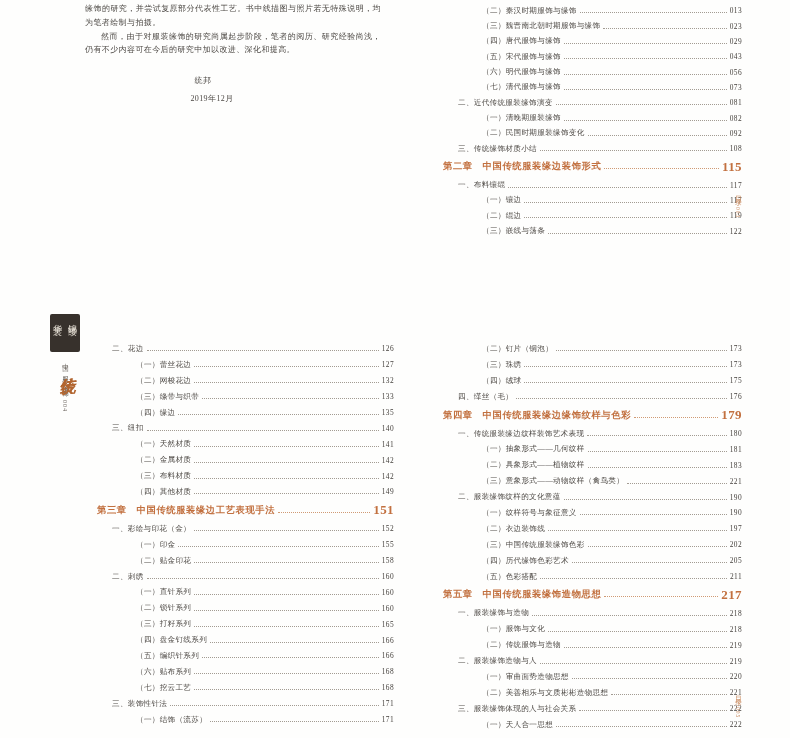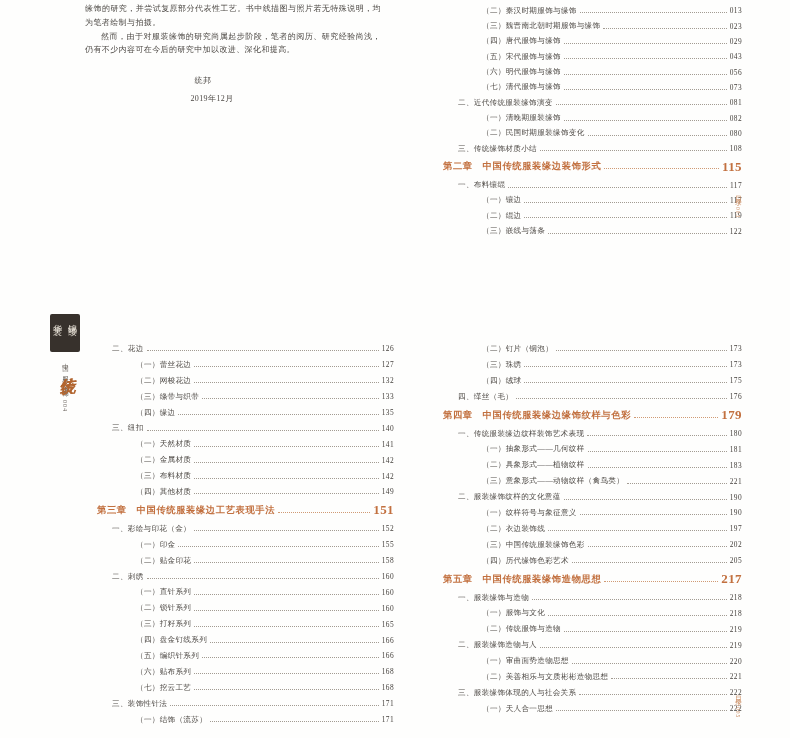--- a/index.html
+++ b/index.html
@@ -97,21 +97,21 @@
         <span class="pg">081</span>
       </div>
       <div class="row lv2">
         <span class="lab">（一）清晚期服装缘饰</span>
         <span class="leader"></span>
         <span class="pg">082</span>
       </div>
       <div class="row lv2">
         <span class="lab">（二）民国时期服装缘饰变化</span>
         <span class="leader"></span>
-        <span class="pg">080</span>
+        <span class="pg">092</span>
       </div>
       <div class="row lv1">
         <span class="lab">三、传统缘饰材质小结</span>
         <span class="leader"></span>
         <span class="pg">108</span>
       </div>
       <div class="row lv0">
         <span class="lab">第二章　中国传统服装缘边装饰形式</span>
         <span class="leader"></span>
         <span class="pg">115</span>
@@ -322,20 +322,25 @@
       </div>
       <div class="row lv2">
         <span class="lab">（三）中国传统服装缘饰色彩</span>
         <span class="leader"></span>
         <span class="pg">202</span>
       </div>
       <div class="row lv2">
         <span class="lab">（四）历代缘饰色彩艺术</span>
         <span class="leader"></span>
         <span class="pg">205</span>
+      </div>
+      <div class="row lv2">
+        <span class="lab">（五）色彩搭配</span>
+        <span class="leader"></span>
+        <span class="pg">211</span>
       </div>
       <div class="row lv0">
         <span class="lab">第五章　中国传统服装缘饰造物思想</span>
         <span class="leader"></span>
         <span class="pg">217</span>
       </div>
       <div class="row lv1">
         <span class="lab">一、服装缘饰与造物</span>
         <span class="leader"></span>
         <span class="pg">218</span>

